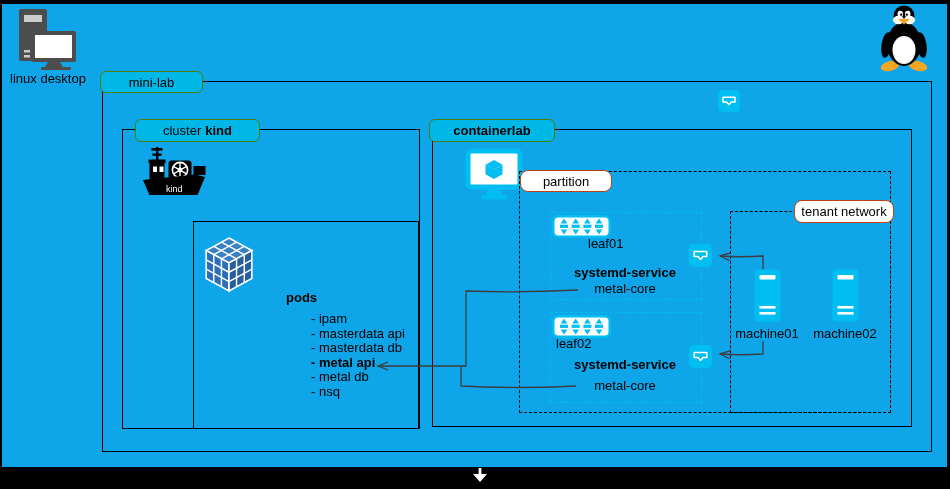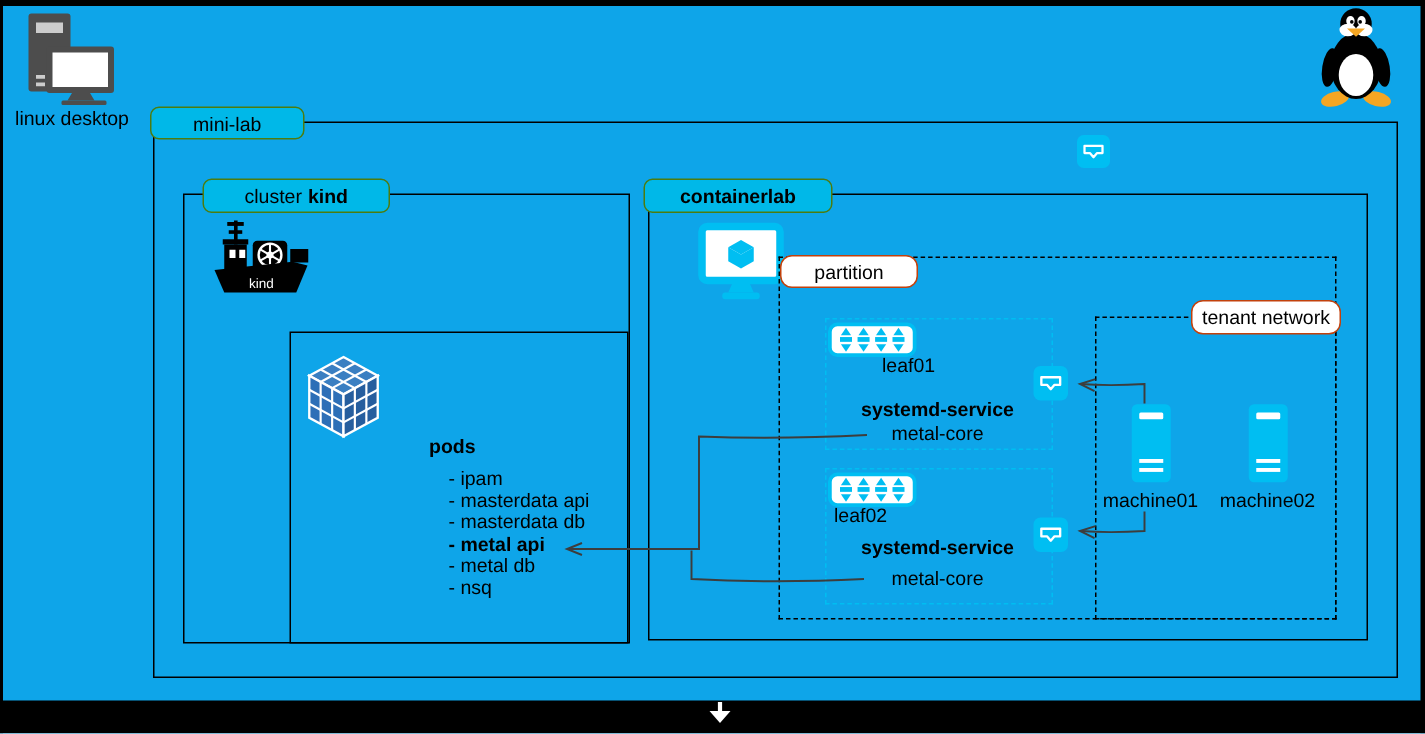--- a/index.html
+++ b/index.html
@@ -17,21 +17,21 @@
     font-size:13px;text-align:center;display:flex;align-items:center;justify-content:center;
     z-index:4;
   }
   .pill{
     position:absolute;background:#fff;border:1px solid #c2410c;border-radius:8px;
     font-size:13px;display:flex;align-items:center;justify-content:center;z-index:4;
   }
   .txt{position:absolute;font-size:13px;white-space:nowrap;}
   .bold{font-weight:bold;}
   .center{text-align:center;}
-  .pods-list div{font-size:13px;line-height:14.6px;white-space:nowrap;}
+  .pods-list div{font-size:13px;line-height:14.6px;white-space:nowrap;margin-left:12px;}
   svg.icon{position:absolute;overflow:visible;}
   #arrow-layer{position:absolute;left:0;top:0;z-index:5;pointer-events:none;}
   .docker-chip{z-index:6;}
 </style>
 </head>
 <body>
 
 <div id="canvas">
 
   <svg width="0" height="0" style="position:absolute" aria-hidden="true">

